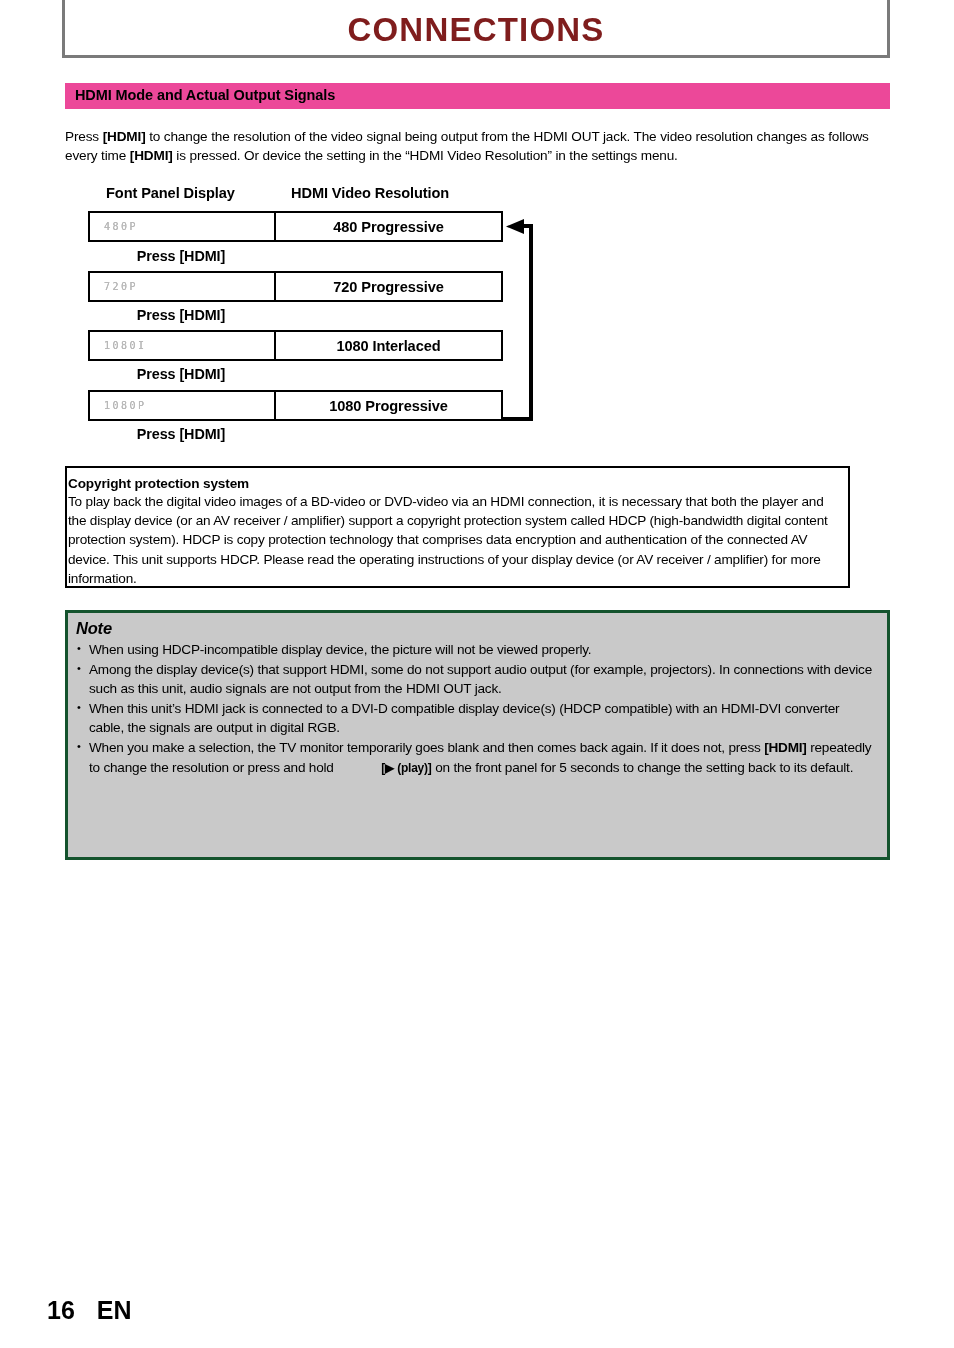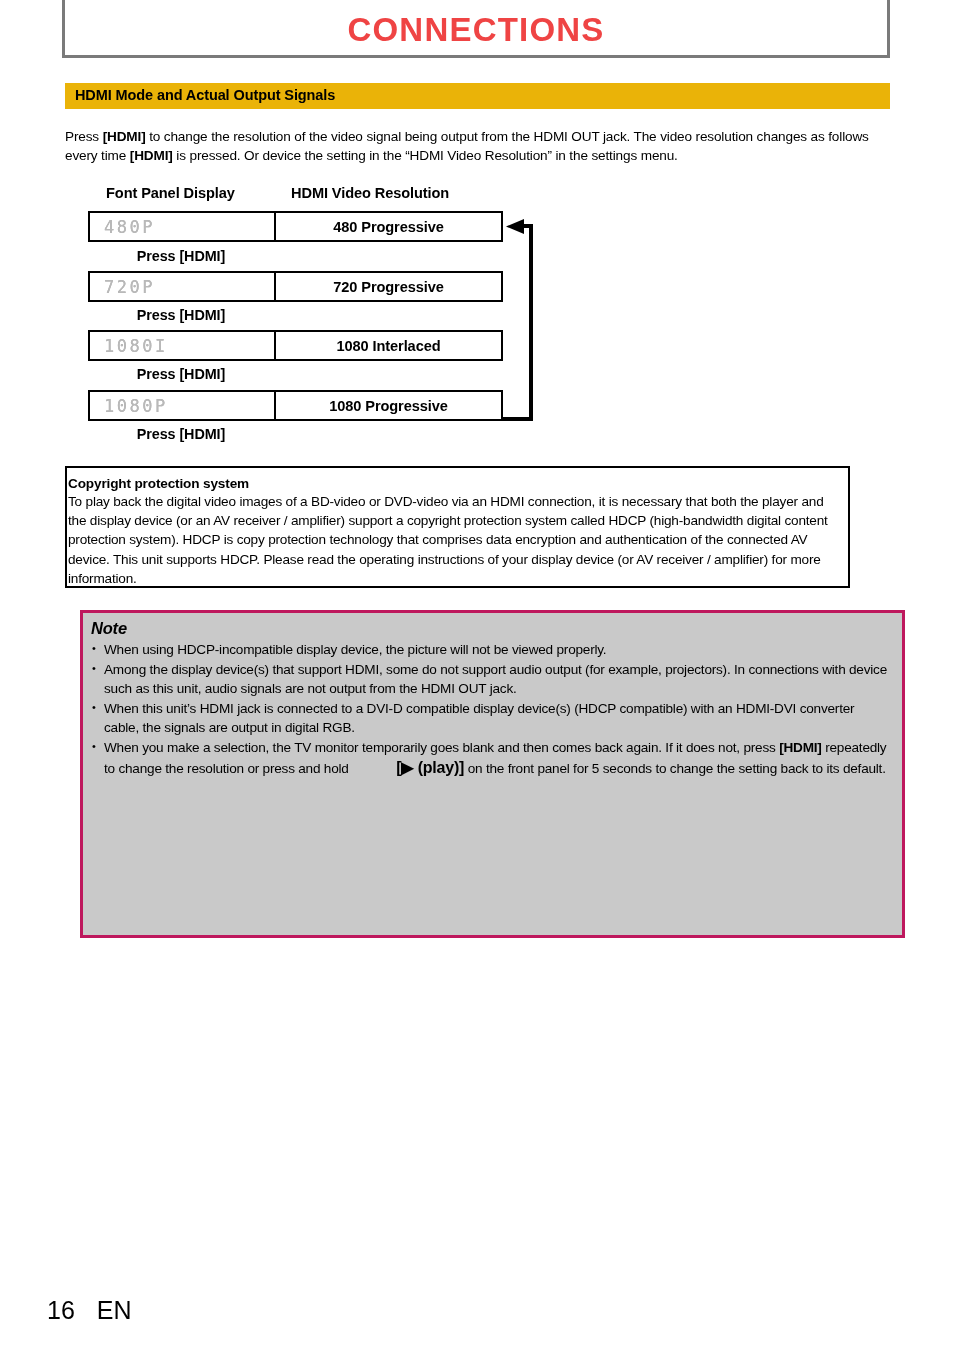--- a/index.html
+++ b/index.html
@@ -30,31 +30,31 @@
   }
   .title-text {
     position: absolute;
     left: 0;
     right: 0;
     top: 17px;
     text-align: center;
     font-size: 33px;
     font-weight: bold;
     letter-spacing: 1.2px;
-    color: #ef4444;
+    color: #7f1d1d;
   }
 
   
   .section-band {
     position: absolute;
     left: 65px;
     top: 83px;
     width: 825px;
     height: 26px;
-    background: #eab308;
+    background: #ec4899;
   }
   .section-band-label {
     position: absolute;
     left: 10px;
     top: 4px;
     font-size: 14.5px;
     font-weight: bold;
     letter-spacing: -0.1px;
   }
 
@@ -101,21 +101,21 @@
   .cell-display {
     width: 186px;
     border-right: 2px solid #000;
     box-sizing: border-box;
     display: flex;
     align-items: center;
     padding-left: 14px;
   }
   .lcd {
     font-family: "DejaVu Sans Mono", monospace;
-    font-size: 17px;
+    font-size: 10px;
     letter-spacing: 2.5px;
     color: #b9b9b9;
     text-shadow: 0 0 0.6px #a8a8a8;
   }
   .cell-res {
     flex: 1;
     display: flex;
     align-items: center;
     justify-content: center;
     font-size: 14.6px;
@@ -161,26 +161,26 @@
   }
   .copyright-body {
     font-size: 13.6px;
     line-height: 19.2px;
     letter-spacing: -0.2px;
   }
 
   
   .note-box {
     position: absolute;
-    left: 80px;
+    left: 65px;
     top: 610px;
     width: 825px;
-    height: 328px;
+    height: 250px;
     background: #c9c9c9;
-    border: 3px solid #be185d;
+    border: 3px solid #14532d;
     box-sizing: border-box;
     padding: 6px 10px 0 8px;
   }
   .note-title {
     font-size: 16.5px;
     font-weight: bold;
     font-style: italic;
     letter-spacing: -0.2px;
     margin-bottom: 2px;
   }
@@ -198,29 +198,29 @@
     margin-bottom: 0px;
   }
   .note-list li::before {
     content: "\2022";
     position: absolute;
     left: 1px;
     top: -1px;
     font-size: 11px;
   }
   .note-list b { font-weight: bold; }
-  .play-glyph { font-size: 16px; padding-left: 44px; }
+  .play-glyph { font-size: 12px; padding-left: 44px; }
 
   
   .footer {
     position: absolute;
     left: 47px;
     top: 1296px;
     font-size: 25px;
-    font-weight: normal;
+    font-weight: bold;
     letter-spacing: 0px;
   }
   .footer .page-num { margin-right: 22px; }
 </style>
 </head>
 <body>
 
 <div class="title-box">
   <div class="title-text">CONNECTIONS</div>
 </div>

